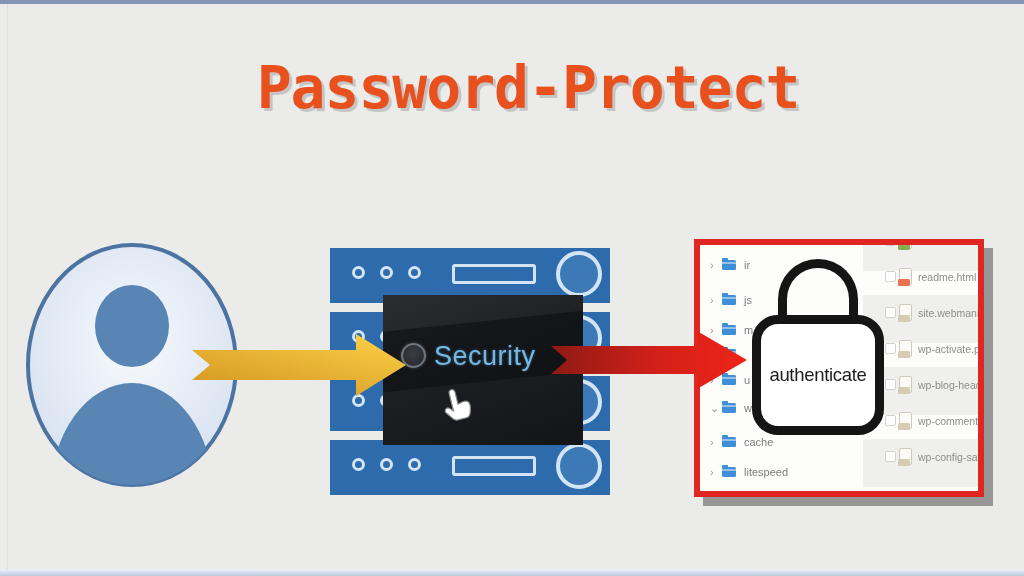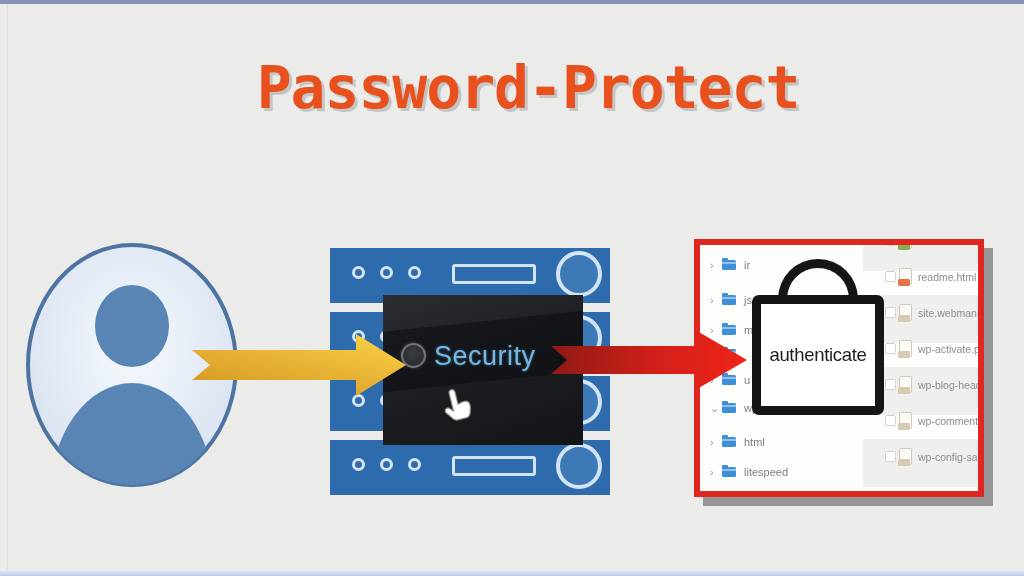--- a/index.html
+++ b/index.html
@@ -76,22 +76,22 @@
            border:1px solid #cfc9ba;border-radius:2px;}
   .file-badge{position:absolute;left:-2px;bottom:-2px;width:12px;height:7px;border-radius:1.5px;}
   .badge-txt{background:#86ae52;} .badge-html{background:#e8714e;} .badge-tan{background:#d6ccb4;}
   .file-name{position:absolute;left:55px;top:0;height:36px;line-height:36px;font-size:10.5px;
              color:#8d8d8d;white-space:nowrap;}
 
   
   .lock{position:absolute;left:52px;top:14px;width:132px;height:172px;z-index:4;}
   .lock-shackle{position:absolute;left:26px;top:0;width:80px;height:78px;
                 border:9px solid #151515;border-bottom:none;border-radius:42px 42px 0 0;}
-  .lock-body{position:absolute;left:0;top:36px;width:132px;height:120px;background:#fff;
-             border:9px solid #151515;border-radius:7px;display:flex;align-items:center;
+  .lock-body{position:absolute;left:0;top:56px;width:132px;height:120px;background:#fff;
+             border:9px solid #151515;border-radius:26px;display:flex;align-items:center;
              justify-content:center;}
   .lock-text{font-size:18.5px;color:#1d1d1d;font-weight:500;letter-spacing:-.3px;}
 </style>
 </head>
 <body>
 
 <div id="stage">
 
   <div class="edge-top"></div>
   <div class="edge-left"></div>
@@ -259,21 +259,21 @@
         <span class="tree-label">u</span>
       </div>
       <div class="tree-row" style="top:153px">
         <span class="tree-chevron">⌄</span>
         <span class="tree-folder"></span>
         <span class="tree-label">wp</span>
       </div>
       <div class="tree-row" style="top:187px">
         <span class="tree-chevron">›</span>
         <span class="tree-folder"></span>
-        <span class="tree-label">html</span>
+        <span class="tree-label">cache</span>
       </div>
       <div class="tree-row" style="top:217px">
         <span class="tree-chevron">›</span>
         <span class="tree-folder"></span>
         <span class="tree-label">litespeed</span>
       </div>
 
       <div class="lock">
         <div class="lock-shackle"></div>
         <div class="lock-body">

